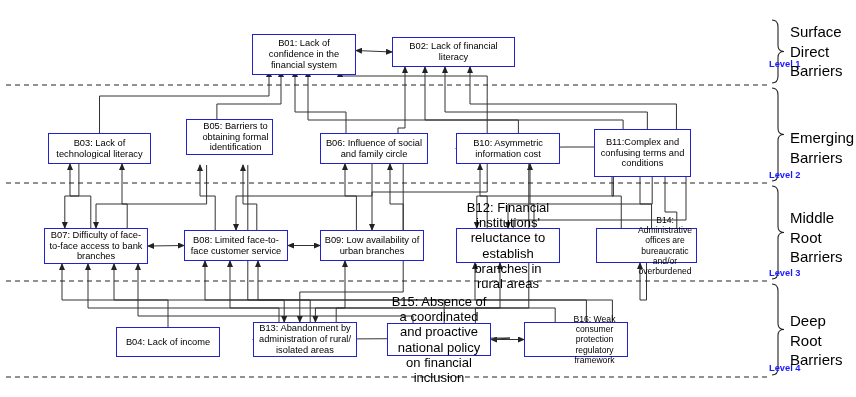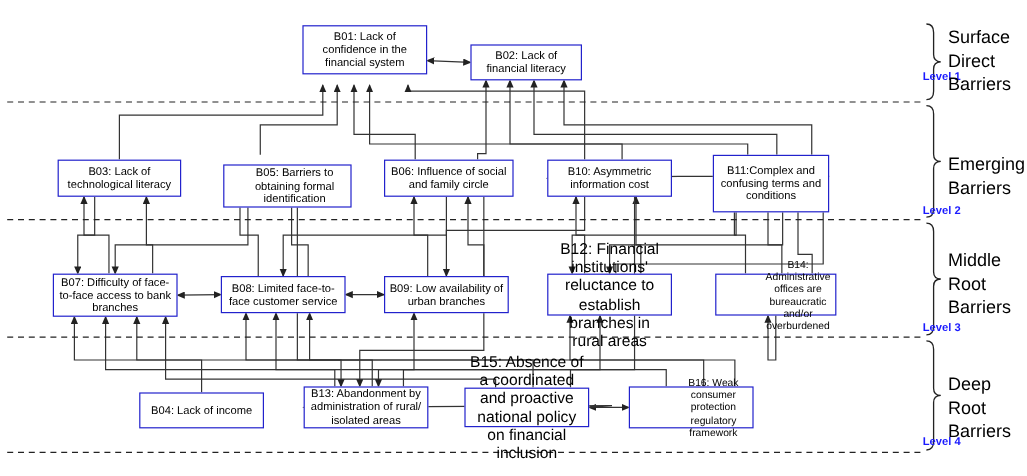--- a/index.html
+++ b/index.html
@@ -88,30 +88,30 @@
       </g>
     <g id="braces" stroke="#222" stroke-width="1.1" fill="none">
         <path d="M772,20 q6,0 6,7 L778,45.5 q0,6 6,6 q-6,0 -6,6 L778,76 q0,7 -6,7"></path>
         <path d="M772,88 q6,0 6,7 L778,128.5 q0,6 6,6 q-6,0 -6,6 L778,174 q0,7 -6,7"></path>
         <path d="M772,186 q6,0 6,7 L778,226.5 q0,6 6,6 q-6,0 -6,6 L778,272 q0,7 -6,7"></path>
         <path d="M772,284 q6,0 6,7 L778,323.5 q0,6 6,6 q-6,0 -6,6 L778,368 q0,7 -6,7"></path>
       </g>
   </svg>
 
   <div id="nodes-host">
-      <div class="node f11" style="left: 252px; top: 21px; width: 104px; height: 41px; border-color: rgb(34, 34, 204);">
+      <div class="node f11" style="left: 252px; top: 34px; width: 104px; height: 41px; border-color: rgb(34, 34, 204);">
         <span>B01: Lack of confidence in the financial system</span>
       </div>
-      <div class="node f11" style="left: 392px; top: 37px; width: 93px; height: 30px; border-color: rgb(34, 34, 204);">
+      <div class="node f11" style="left: 392px; top: 37px; width: 123px; height: 30px; border-color: rgb(34, 34, 204);">
         <span>B02: Lack of financial literacy</span>
       </div>
       <div class="node f11" style="left: 48px; top: 133px; width: 103px; height: 31px; border-color: rgb(34, 34, 204);">
         <span>B03: Lack of technological literacy</span>
       </div>
-      <div class="node f11" style="left: 186px; top: 137px; width: 107px; height: 36px; border-color: rgb(34, 34, 204); padding-left: 15px;">
+      <div class="node f11" style="left: 186px; top: 119px; width: 87px; height: 36px; border-color: rgb(34, 34, 204); padding-left: 15px;">
         <span>B05: Barriers to obtaining formal identification</span>
       </div>
       <div class="node f11" style="left: 320px; top: 133px; width: 108px; height: 31px; border-color: rgb(34, 34, 204);">
         <span>B06: Influence of social and family circle</span>
       </div>
       <div class="node f11" style="left: 456px; top: 133px; width: 104px; height: 31px; border-color: rgb(34, 34, 204); text-align: center;">
         <span>B10: Asymmetric information cost</span>
       </div>
       <div class="node f11" style="left: 594px; top: 129px; width: 97px; height: 48px; border-color: rgb(34, 34, 204);">
         <span>B11:Complex and confusing terms and conditions</span>

